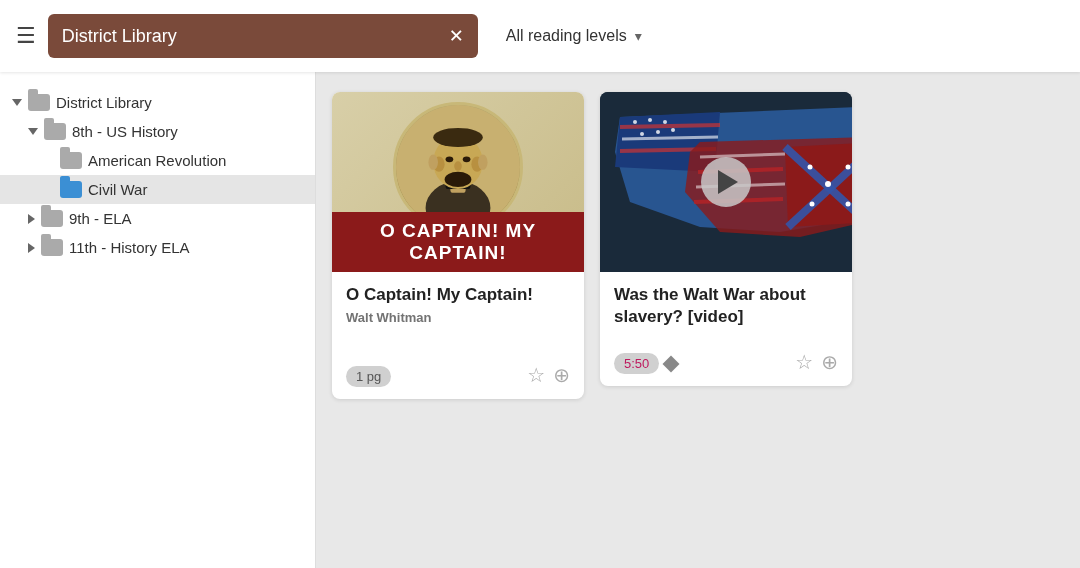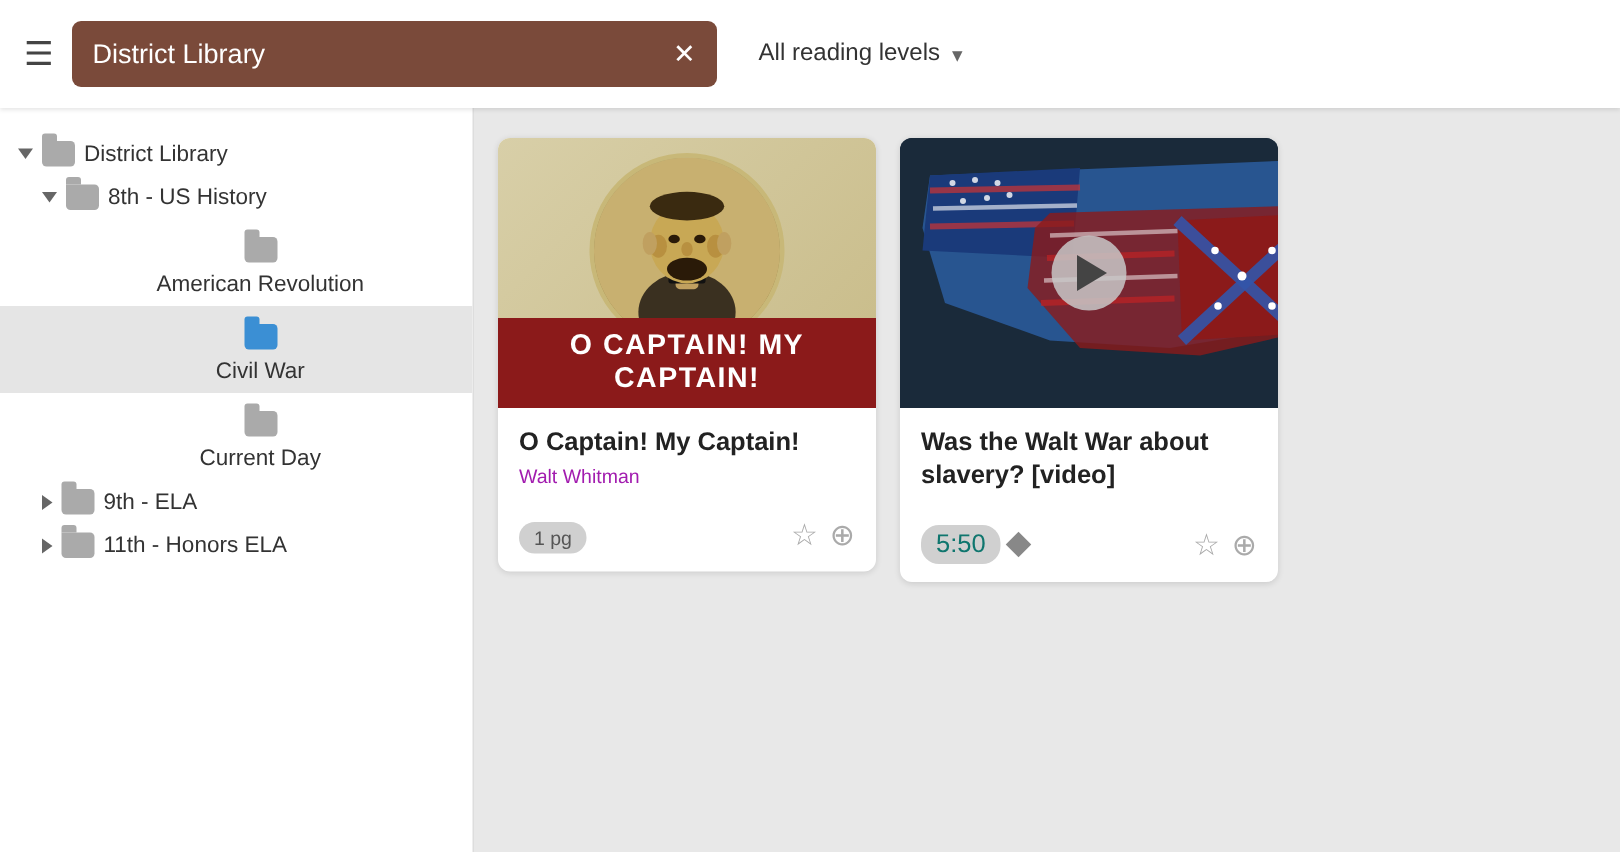--- a/index.html
+++ b/index.html
@@ -138,21 +138,21 @@
       border-top: 7px solid #666;
       flex-shrink: 0;
     }
     .arrow-spacer {
       display: inline-block;
       width: 10px;
       flex-shrink: 0;
     }
 
     .indent-1 { padding-left: 28px; }
-    .indent-2 { padding-left: 44px; flex-direction: column; }
+    .indent-2 { padding-left: 44px; }
 
     
     .content-area {
       flex: 1;
       background: #e8e8e8;
       padding: 20px 16px;
       overflow-y: auto;
       display: flex;
       gap: 16px;
       align-items: flex-start;
@@ -178,22 +178,23 @@
     }
     .card-title {
       font-size: 17px;
       font-weight: 600;
       color: #222;
       margin-bottom: 4px;
       line-height: 1.3;
     }
     .card-author {
       font-size: 13px;
-      color: #a21caf;
-      margin-bottom: 1px;
+      color: #737373;
+      margin-bottom: 20px;
+      font-weight: bold;
     }
     .card-footer {
       display: flex;
       align-items: flex-end;
       justify-content: space-between;
       padding: 8px 14px 12px;
     }
     .card-meta {
       display: flex;
       align-items: center;
@@ -203,22 +204,22 @@
       background: #d0d0d0;
       border-radius: 12px;
       padding: 3px 10px;
       font-size: 13px;
       color: #555;
     }
     .duration-badge {
       background: #d0d0d0;
       border-radius: 12px;
       padding: 3px 10px;
-      font-size: 17px;
-      color: #0f766e;
+      font-size: 13px;
+      color: #be185d;
     }
     .card-actions {
       display: flex;
       align-items: center;
       gap: 8px;
     }
     .star-icon, .plus-icon {
       font-size: 20px;
       color: #aaa;
       cursor: pointer;
@@ -338,36 +339,31 @@
       <span class="folder-icon"></span>
       <span class="item-label">American Revolution</span>
     </div>
 
     <div class="sidebar-item indent-2 selected">
       <span class="arrow-spacer"></span>
       <span class="folder-icon blue"></span>
       <span class="item-label">Civil War</span>
     </div>
 
-    <div class="sidebar-item indent-2">
-      <span class="arrow-spacer"></span>
-      <span class="folder-icon"></span>
-      <span class="item-label">Current Day</span>
-    </div>
 
     <div class="sidebar-item indent-1">
       <span class="arrow-right"></span>
       <span class="folder-icon"></span>
       <span class="item-label">9th - ELA</span>
     </div>
 
     <div class="sidebar-item indent-1">
       <span class="arrow-right"></span>
       <span class="folder-icon"></span>
-      <span class="item-label">11th - Honors ELA</span>
+      <span class="item-label">11th - History ELA</span>
     </div>
   </div>
 
   <div class="content-area">
 
     <div class="card">
       <div class="card-thumbnail">
         <div class="lincoln-thumbnail">
           <div class="lincoln-portrait">
 

